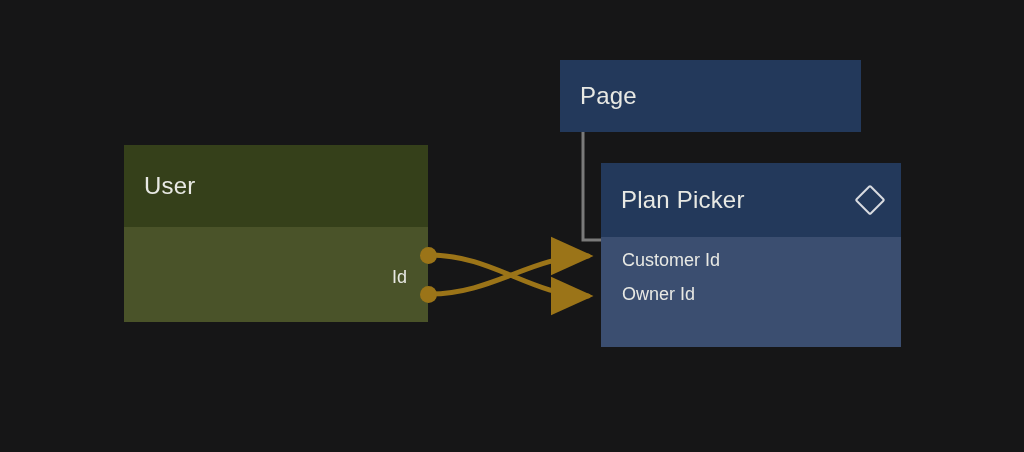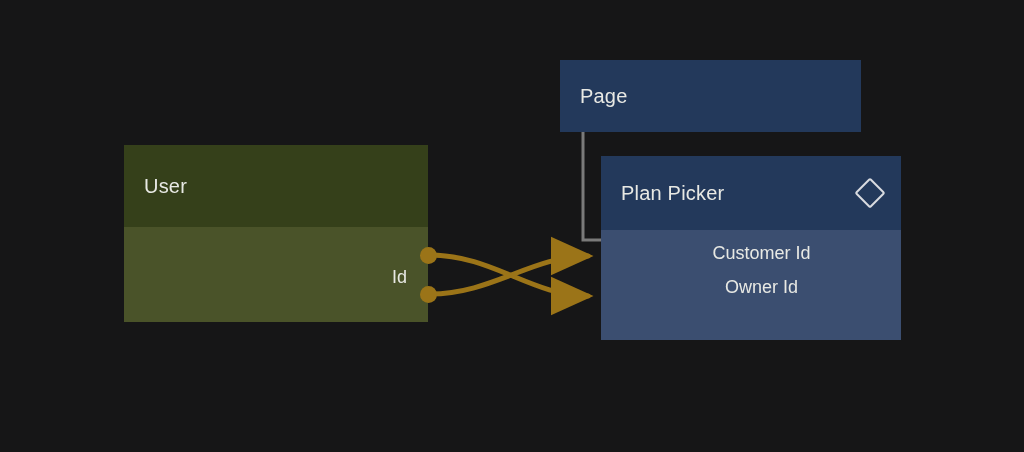--- a/index.html
+++ b/index.html
@@ -37,42 +37,42 @@
     box-sizing: border-box;
     overflow: hidden;
   }
   .node-header {
     box-sizing: border-box;
     display: flex;
     align-items: center;
     justify-content: space-between;
     padding: 0 20px;
     color: #e8e9e4;
-    font-size: 20px;
+    font-size: 24px;
     letter-spacing: 0.2px;
   }
   .node-body {
     box-sizing: border-box;
     padding: 6px 0 10px 0;
   }
   .field {
     display: flex;
     align-items: center;
     height: 34px;
     color: #e8e9e4;
     font-size: 18px;
     position: relative;
     white-space: nowrap;
   }
   .field-right {
     justify-content: flex-end;
     padding-right: 21px;
   }
   .field-left {
-    justify-content: center;
+    justify-content: flex-start;
     padding-left: 21px;
   }
 
   
   #node-user {
     left: 124px;
     top: 145px;
     width: 304px;
     height: 177px;
     background: #4a5329;
@@ -96,21 +96,21 @@
     background: #23395b;
   }
   #node-page .node-header {
     height: 72px;
     justify-content: flex-start;
   }
 
   
   #node-plan-picker {
     left: 601px;
-    top: 156px;
+    top: 163px;
     width: 300px;
     height: 184px;
     background: #3b4e70;
   }
   #node-plan-picker .node-header {
     height: 74px;
     background: #23395b;
   }
   #node-plan-picker .node-body {
     height: 110px;

